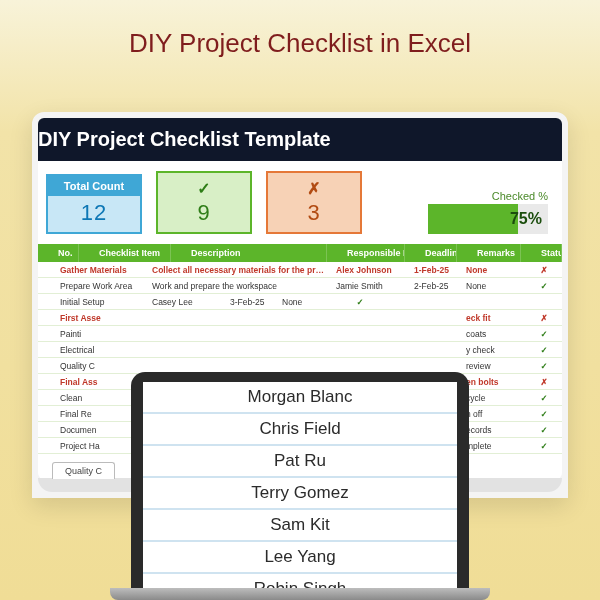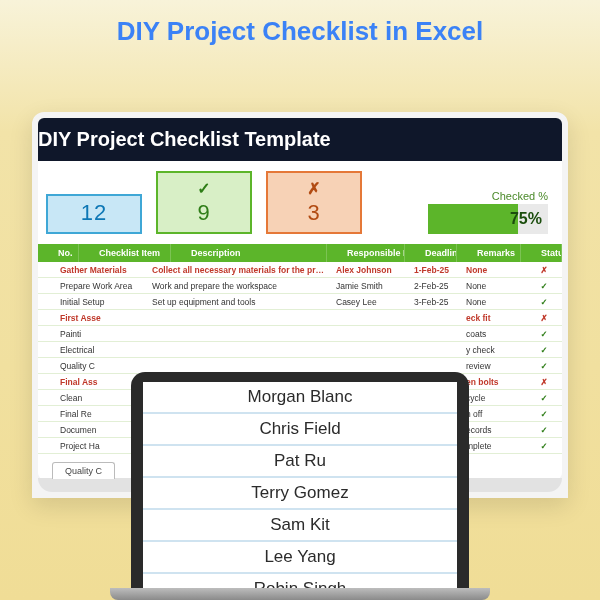--- a/index.html
+++ b/index.html
@@ -1,17 +1,17 @@
 <!DOCTYPE html>
 <html><head>
 <meta charset="utf-8">
 <style>
   * { margin:0; padding:0; box-sizing:border-box; font-family: Arial, Helvetica, sans-serif; }
   body { width:600px; height:600px; background:linear-gradient(180deg,#f8f3d9 0%,#f2e3a8 22%,#f0dd96 100%); overflow:hidden; position:relative; }
-  .page-title { text-align:center; font-size:26px; font-weight:700; color:#3b82f6; padding:16px 0 18px; }
+  .page-title { text-align:center; font-size:26px; font-weight:400; color:#7f1d1d; padding:28px 0 18px; }
   .monitor { position:absolute; top:112px; left:50%; transform:translateX(-50%); width:536px; background:#f4f4f4; border-radius:12px 12px 0 0; box-shadow:0 8px 24px rgba(0,0,0,0.12); border:6px solid #f4f4f4; }
   .screen { background:#ffffff; border-radius:6px; overflow:hidden; }
   .banner { background:#0f172a; color:#ffffff; text-align:left; font-size:20px; font-weight:700; padding:10px 0; }
   .stats { display:flex; align-items:flex-end; padding:10px 8px 10px 8px; gap:14px; background:#ffffff; }
   .card { border:2px solid; width:96px; text-align:center; padding:4px 0 6px; }
   .card .caption { font-size:11px; font-weight:700; padding:2px 0; }
   .card .num { font-size:22px; font-weight:300; font-family:Liberation Sans, sans-serif; letter-spacing:1px; }
   .card.blue { border-color:#3fa7d6; background:#c8e7f6; }
   .card.blue .caption{ background:#3fa7d6; color:#fff; margin:-4px -0px 4px; padding:4px 0;}
   .card.blue .num{ color:#0d77b5;}
@@ -47,20 +47,21 @@
 <body>
 
 <div class="page-title">DIY Project Checklist in Excel</div>
 
 <div class="monitor">
   <div class="screen">
     <div class="banner">DIY Project Checklist Template</div>
 
     <div class="stats">
       <div class="card blue">
+        <div class="caption">Total Count</div>
         <div class="num">12</div>
       </div>
       <div class="card green">
         <div class="caption">✓</div>
         <div class="num">9</div>
       </div>
       <div class="card orange">
         <div class="caption">✗</div>
         <div class="num">3</div>
       </div>
@@ -98,21 +99,20 @@
           <div class="col-item">Prepare Work Area</div>
           <div class="col-desc">Work and prepare the workspace</div>
           <div class="col-resp">Jamie Smith</div>
           <div class="col-dead">2-Feb-25</div>
           <div class="col-rem">None</div>
           <div class="col-stat st ok">✓</div>
         </div>
         <div class="row">
           <div class="col-no"></div>
           <div class="col-item">Initial Setup</div>
-          <div class="col-desc">Set up equipment and tools</div>
           <div class="col-resp">Casey Lee</div>
           <div class="col-dead">3-Feb-25</div>
           <div class="col-rem">None</div>
           <div class="col-stat st ok">✓</div>
         </div>
         <div class="row red">
           <div class="col-no"></div>
           <div class="col-item">First Asse</div>
           <div class="col-desc"></div>
           <div class="col-resp"></div>

